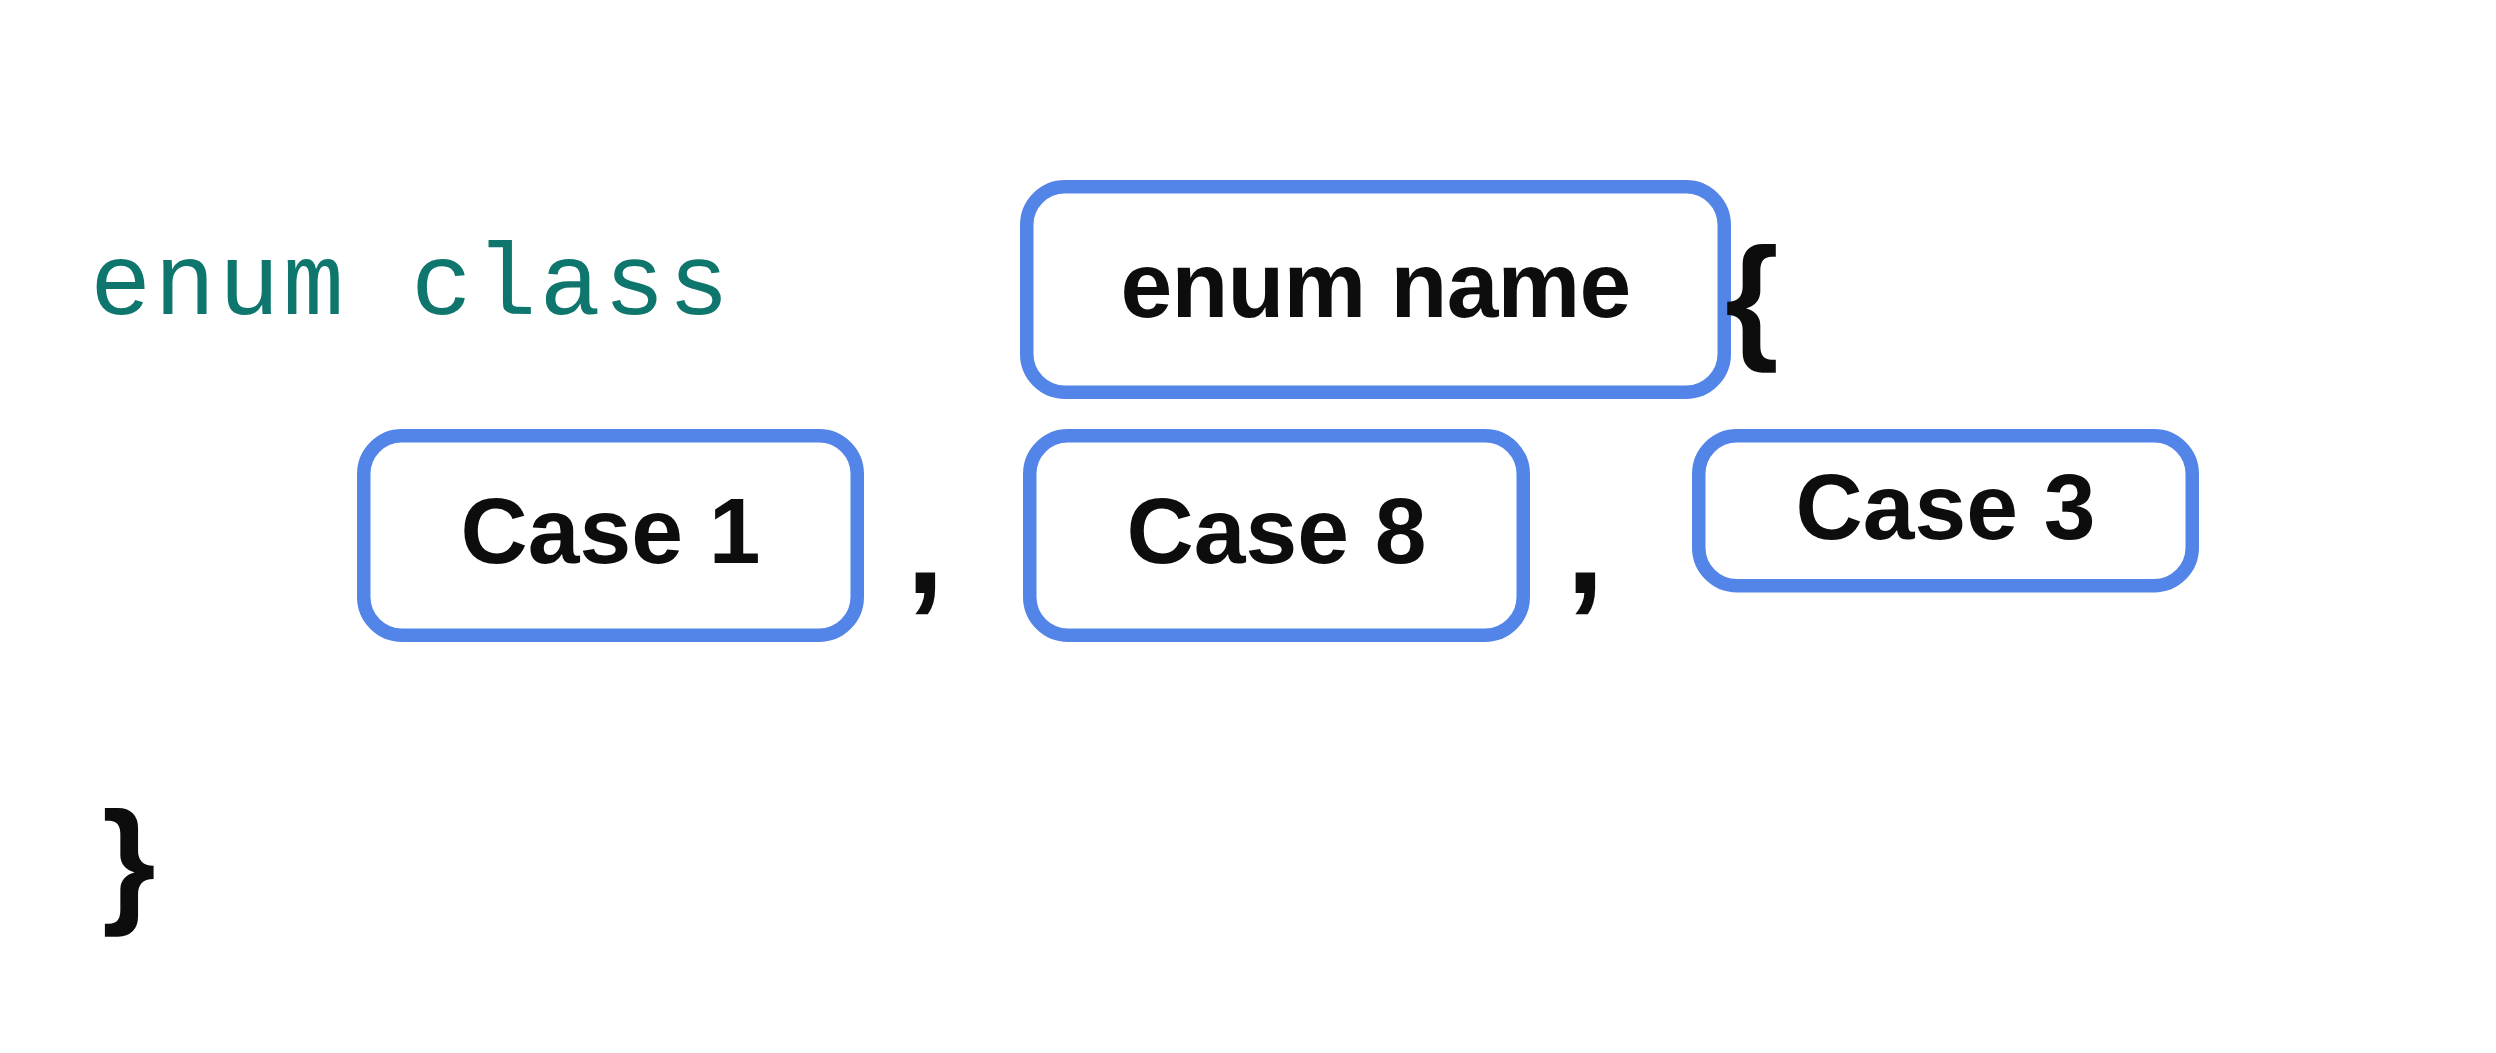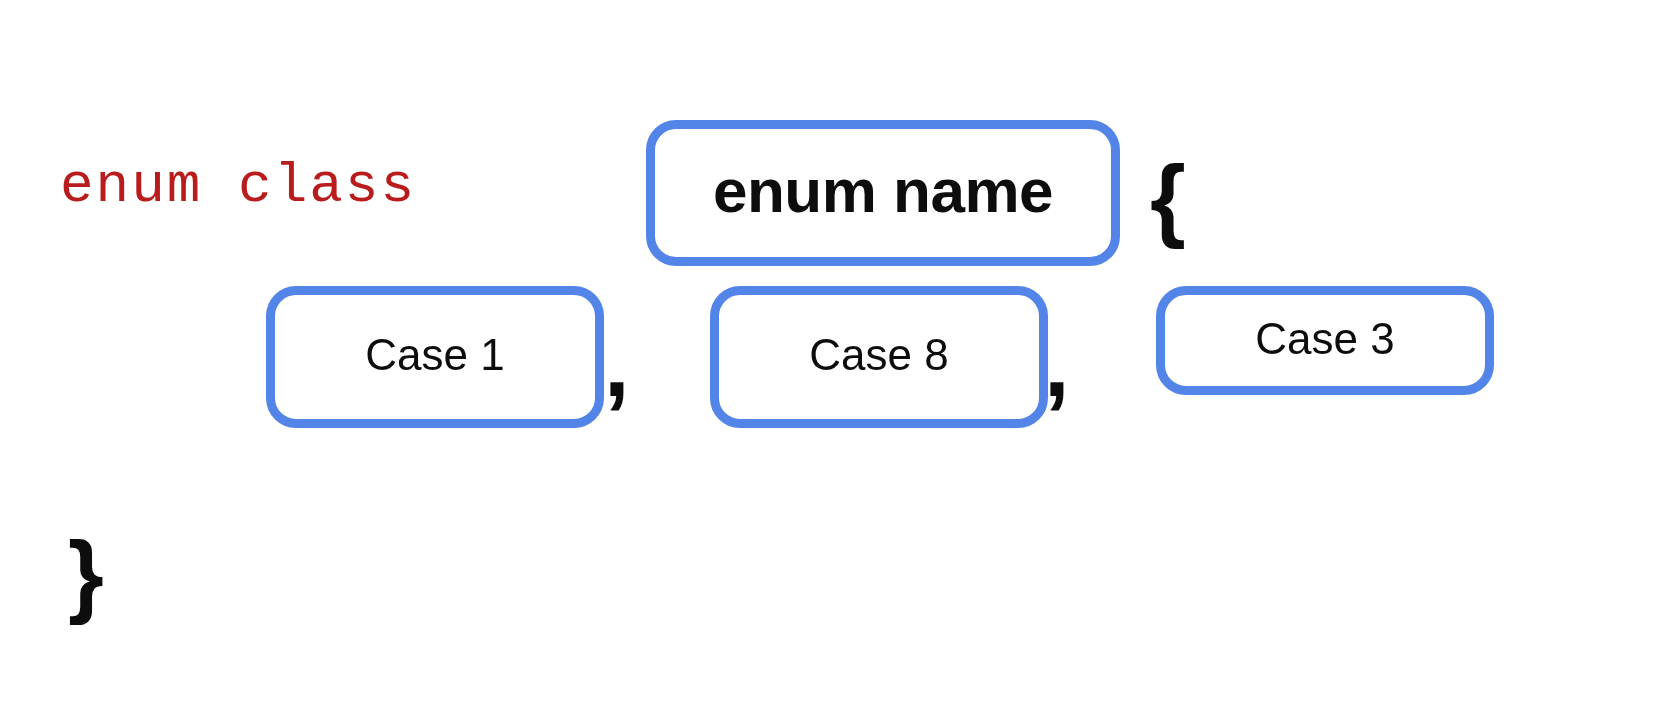--- a/index.html
+++ b/index.html
@@ -23,23 +23,23 @@
 
   
   .abs {
     position: absolute;
     white-space: nowrap;
   }
 
   
   .mono-keyword {
     font-family: "Liberation Mono", "DejaVu Sans Mono", monospace;
-    font-size: 56px;
+    font-size: 68px;
     font-weight: 400;
-    color: #b91c1c;
+    color: #0f766e;
     letter-spacing: 2px;
     line-height: 1;
   }
 
   
   .punct {
     font-family: "Liberation Sans", sans-serif;
     font-weight: 700;
     color: #0d0d0d;
     line-height: 1;
@@ -67,39 +67,38 @@
     line-height: 1;
   }
 
   .slot-name {
     font-size: 62px;
     font-weight: 700;
     letter-spacing: -0.5px;
   }
 
   .slot-case {
-    font-size: 44px;
-    font-weight: 400;
+    font-size: 62px;
+    font-weight: 700;
     letter-spacing: 0px;
-    margin-left: 28px;
   }
 
   .slot-label {
     display: block;
     transform: translateY(-2px);
   }
 </style>
 </head>
 <body>
 
 <div id="canvas">
 
   <div class="abs mono-keyword" style="left:60px; top:158px;">enum class</div>
 
-  <div class="abs slot slot-name" style="left:646px; top:120px; width:474px; height:146px;">
+  <div class="abs slot slot-name" style="left:680px; top:120px; width:474px; height:146px;">
     <span class="slot-label">enum name</span>
   </div>
 
   <div class="abs punct brace" style="left:1150px; top:152px;">{</div>
 
   <div class="abs slot slot-case" style="left:238px; top:286px; width:338px; height:142px;">
     <span class="slot-label">Case 1</span>
   </div>
 
   <div class="abs punct comma" style="left:604px; top:318px;">,</div>

